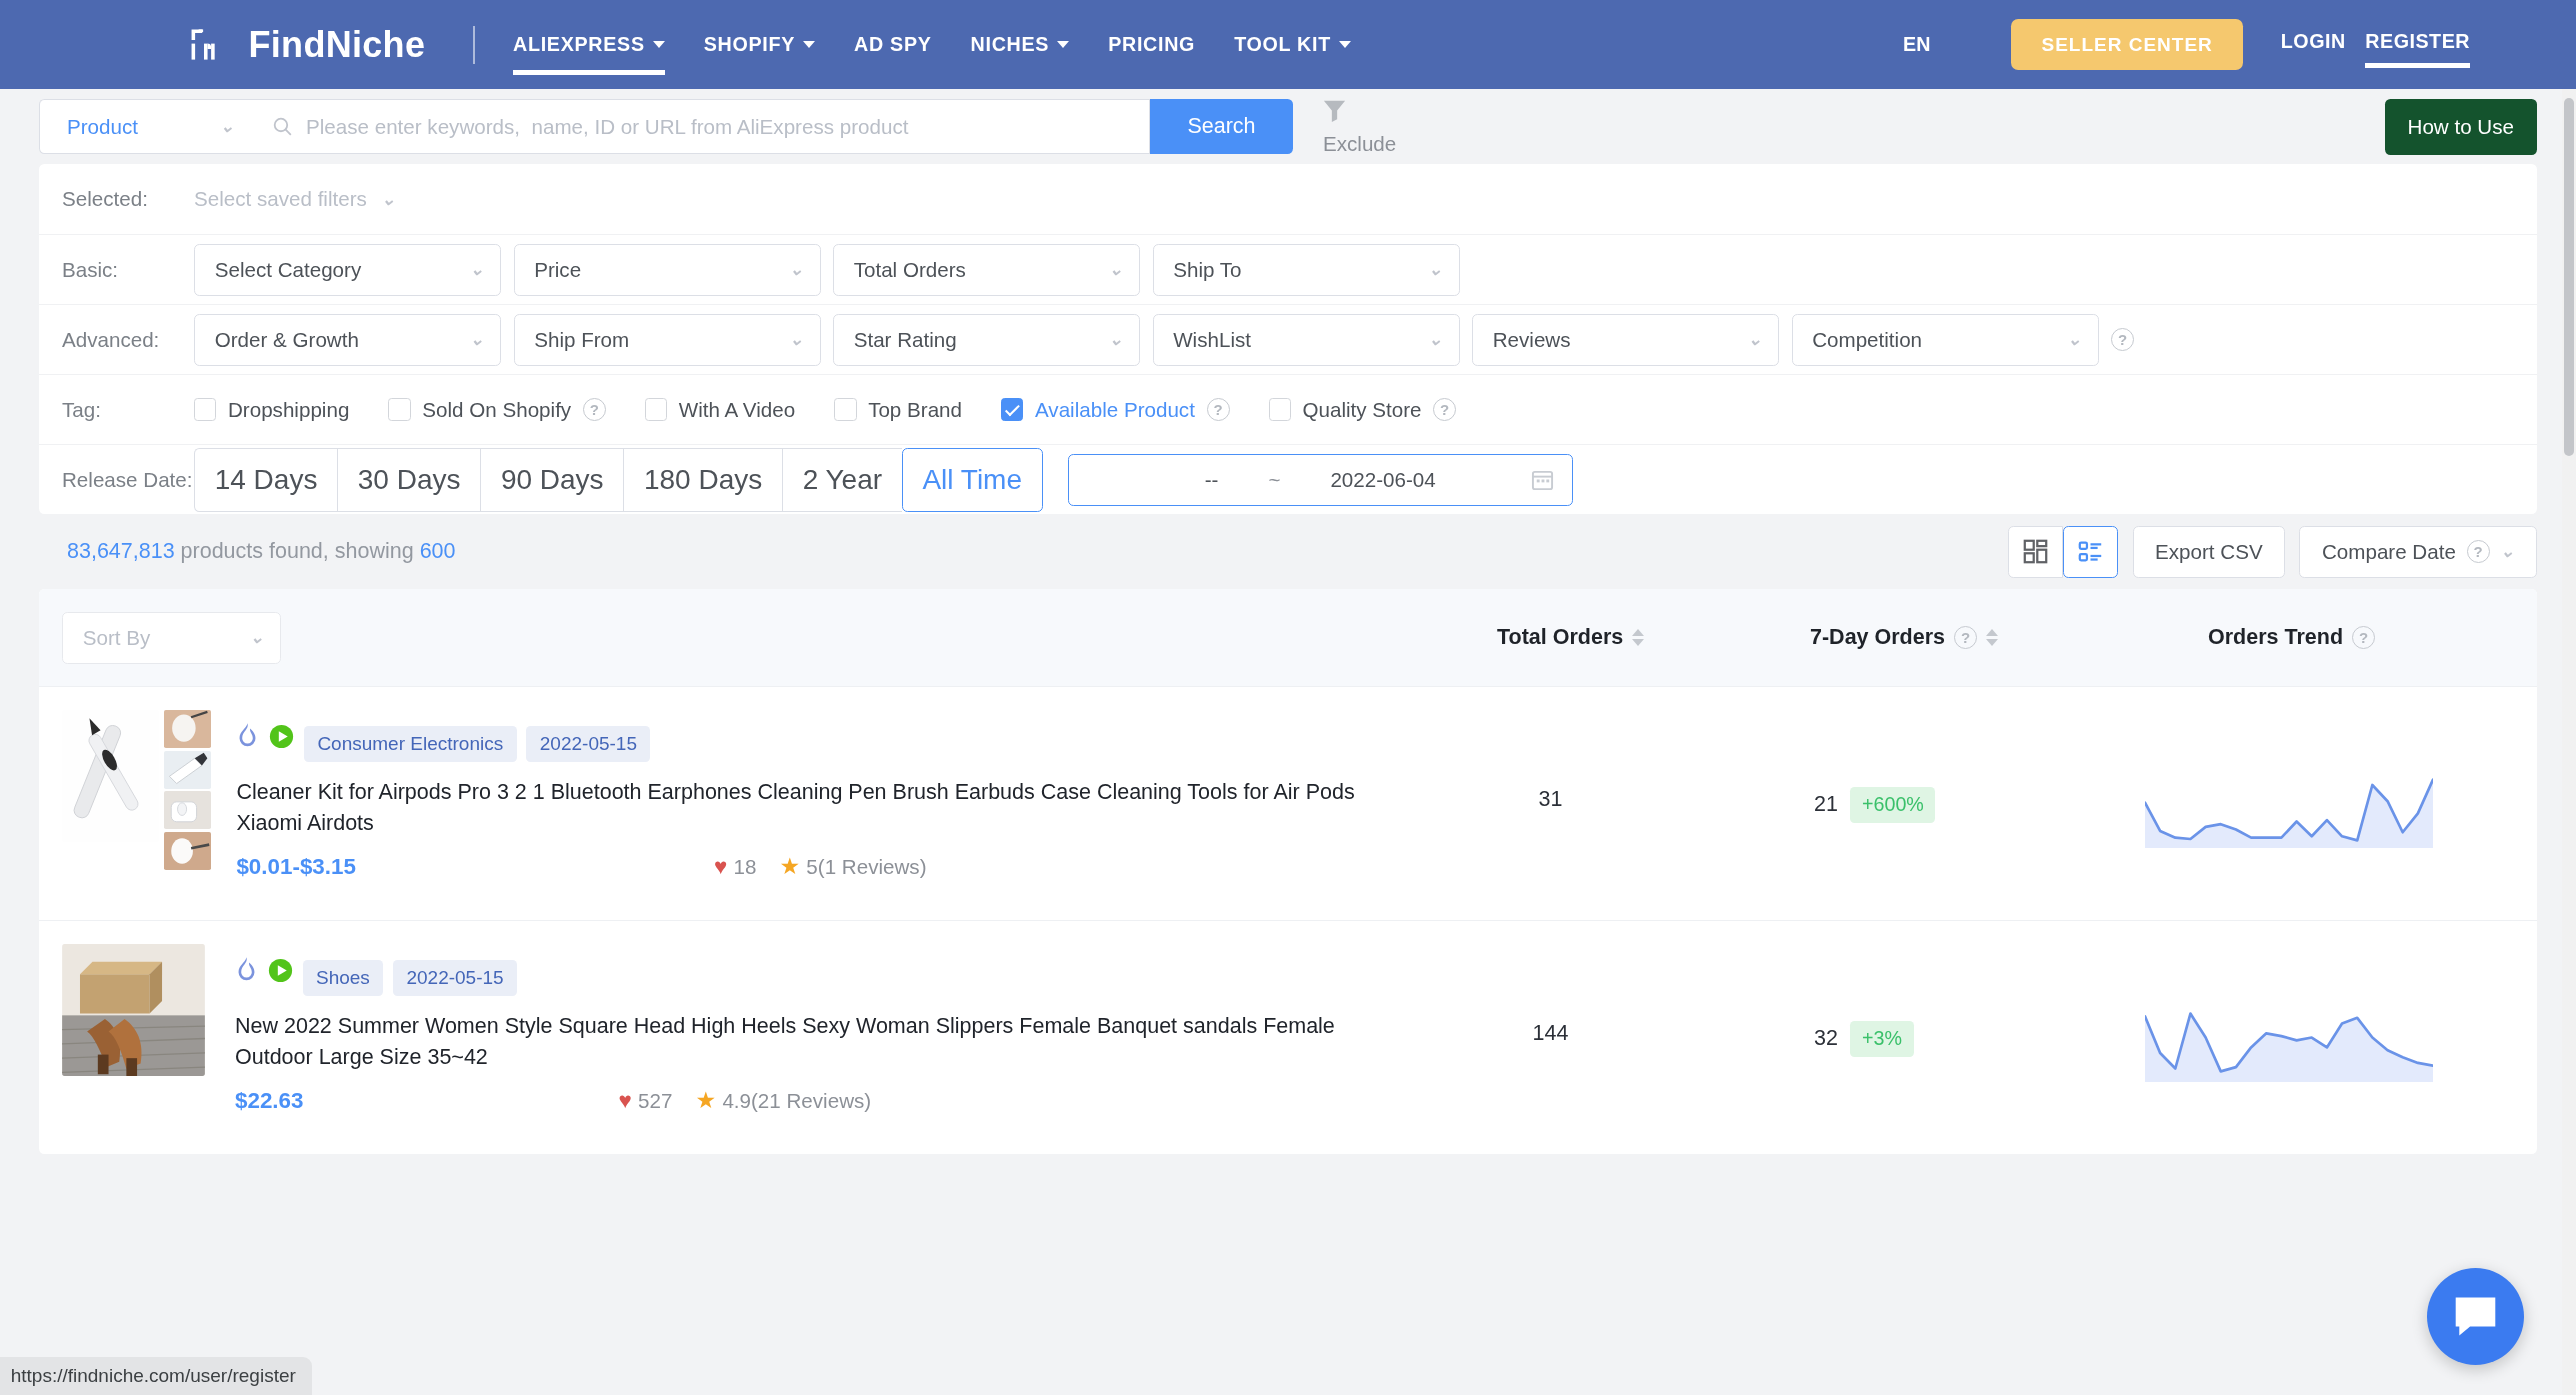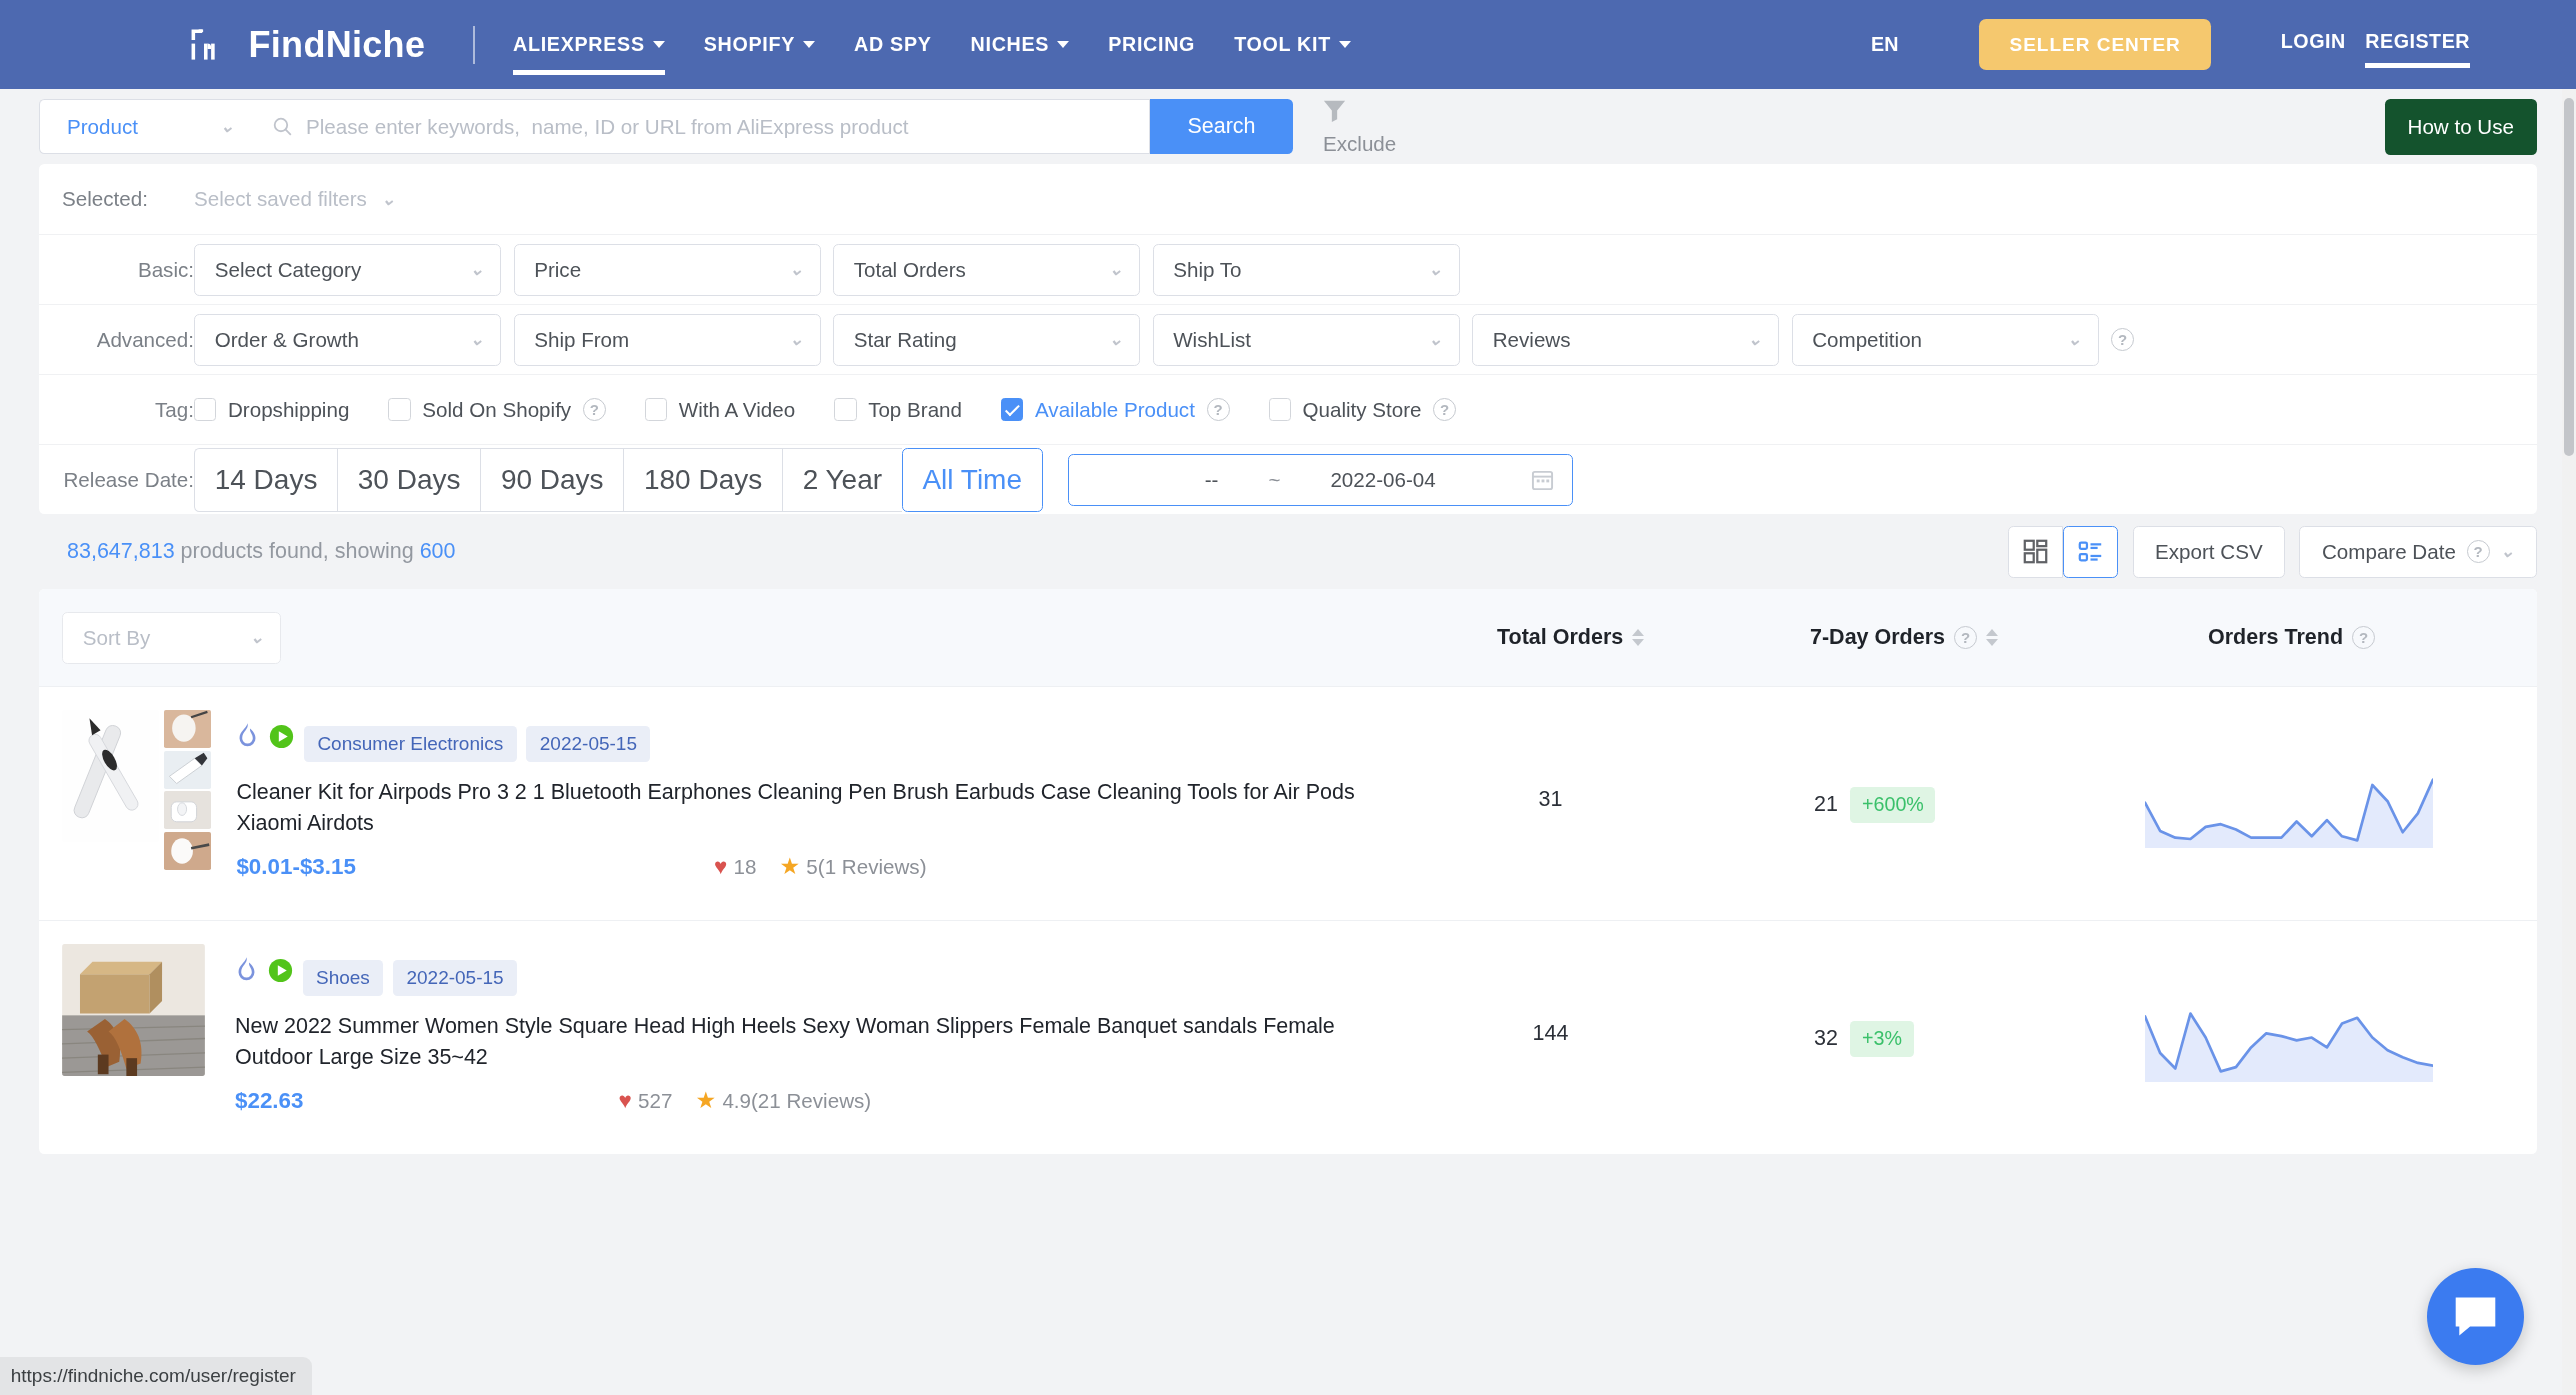--- a/index.html
+++ b/index.html
@@ -32,21 +32,21 @@
   .nav-item.active::after {
     content: ""; position: absolute; left: 0; right: 0; bottom: -13.4px;
     height: 4.5px; background: #fff;
   }
   .right-zone { display: flex; align-items: center; margin-left: auto; margin-right: 106px; gap: 0; }
   .lang { font-size: 19.7px; font-weight: 700; display: flex; align-items: center; gap: 8px; cursor: pointer; }
   .seller-btn {
     margin-left: 73px; background: #f5c86e; color: #fff; font-size: 19px; font-weight: 700;
     letter-spacing: 1px; border-radius: 7.2px; padding: 14.3px 30px; cursor: pointer; border: none;
   }
-  .auth { display: flex; align-items: center; gap: 19.7px; margin-left: 70px; }
+  .auth { display: flex; align-items: center; gap: 19.7px; margin-left: 38px; }
   .auth-link { font-size: 19.7px; font-weight: 700; letter-spacing: 0.5px; cursor: pointer; position: relative; padding-bottom: 5.4px;}
   .auth-link.underline::after {
     content: ""; position: absolute; left: 0; right: 0; bottom: -9px; height: 4.5px; background: #fff;
   }
 
   
   .searchbar { height: 75px; display: flex; align-items: center; padding: 0 39px; position: relative; }
   .search-group { display: flex; height: 55px; margin-left: 0; }
   .sel-product {
     width: 215px; background: #fff; border: 0.9px solid #dcdfe6; border-right: none;
@@ -74,21 +74,21 @@
   .howto {
     position: absolute; right: 39px; background: #14532d; color: #fff; font-size: 20.6px;
     border: none; border-radius: 5.4px; padding: 16px 23px; cursor: pointer;
     font-family: "Liberation Sans", sans-serif;
     text-align: center;
   }
 
   
   .panel { margin: 0 39px; background: #fff; border-radius: 5.4px; }
   .frow { display: flex; align-items: center; padding: 0 23px; min-height: 70px; }
-  .frow + .frow { border-top: 0.9px solid #f0f1f3; text-align: right; }
+  .frow + .frow { border-top: 0.9px solid #f0f1f3; }
   .flabel { width: 132px; flex: 0 0 132px; font-size: 20.6px; color: #7b8087; }
   .saved-filters { display: flex; align-items: center; gap: 14.3px; color: #b9bec7; font-size: 20.6px; cursor: pointer; }
   .dd {
     height: 52px; border: 0.9px solid #dcdfe6; border-radius: 5.4px; display: flex; align-items: center;
     justify-content: space-between; padding: 0 16px 0 19.7px; margin-right: 12.5px; cursor: pointer; background: #fff;
   }
   .dd span { font-size: 20.6px; color: #4d5258; } .dd.w345 { width: 307px; }
   .qm {
     width: 23px; height: 23px; border-radius: 50%; border: 1.8px solid #c6cad0; color: #b3b8bf;
     font-size: 15px; display: inline-flex; align-items: center; justify-content: center;

